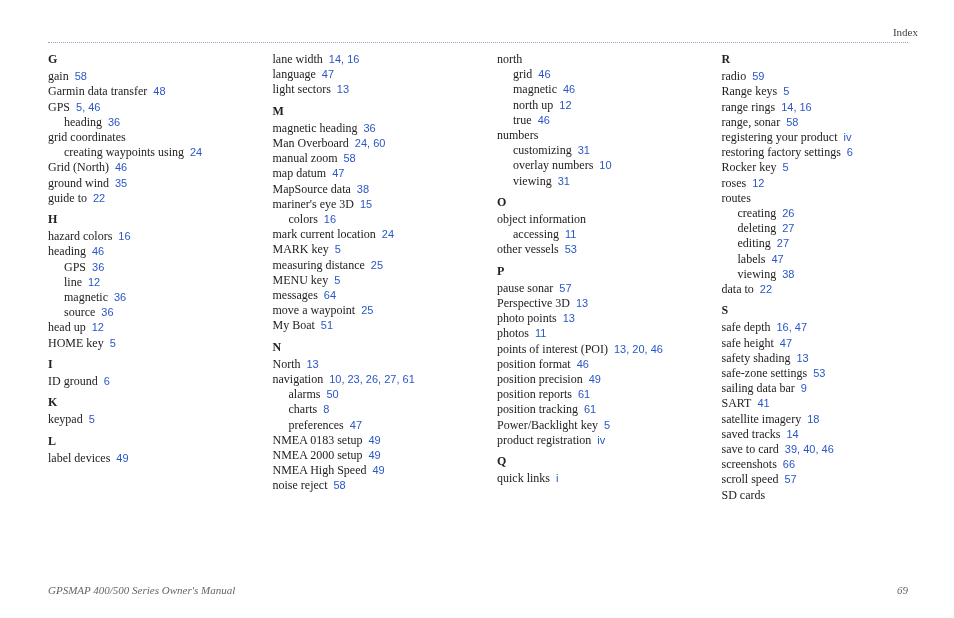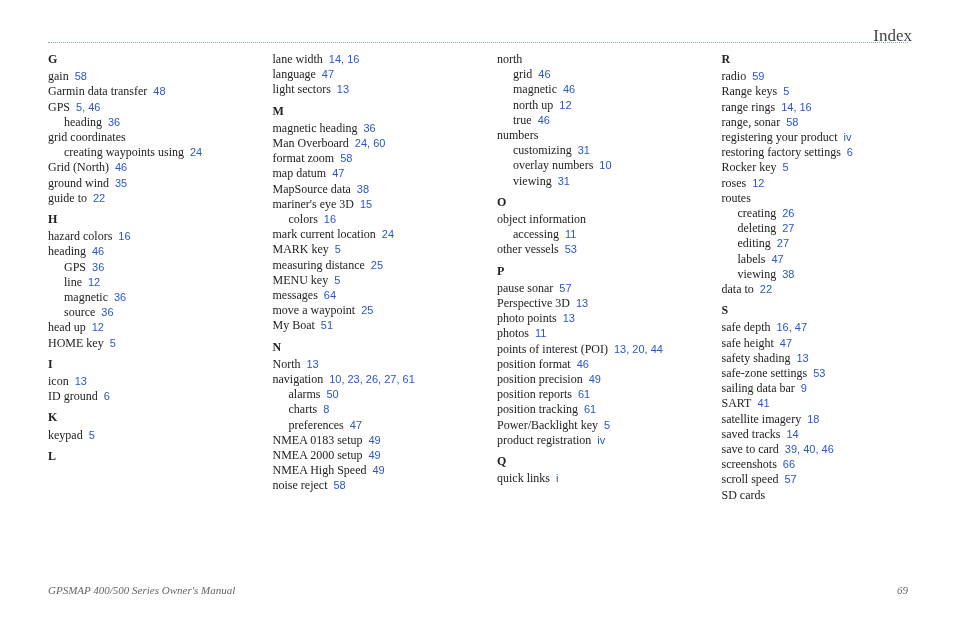--- a/index.html
+++ b/index.html
@@ -11,22 +11,22 @@
   }
   .page {
     position: relative;
     width: 954px;
     height: 618px;
     box-sizing: border-box;
   }
   .running-head {
     position: absolute;
     top: 26px;
-    right: 42px;
-    font-size: 17px;
+    right: 36px;
+    font-size: 11px;
     color: #444;
   }
   .rule {
     position: absolute;
     left: 48px;
     right: 46px;
     top: 42px;
     border-top: 1px dotted #8fa5c8;
   }
   .columns {
@@ -93,34 +93,34 @@
         <div class="letter"><span>H</span></div>
         <div class="entry"><span>hazard colors</span>&nbsp;&nbsp;<span class="pg">16</span></div>
         <div class="entry"><span>heading</span>&nbsp;&nbsp;<span class="pg">46</span></div>
         <div class="entry sub1"><span>GPS</span>&nbsp;&nbsp;<span class="pg">36</span></div>
         <div class="entry sub1"><span>line</span>&nbsp;&nbsp;<span class="pg">12</span></div>
         <div class="entry sub1"><span>magnetic</span>&nbsp;&nbsp;<span class="pg">36</span></div>
         <div class="entry sub1"><span>source</span>&nbsp;&nbsp;<span class="pg">36</span></div>
         <div class="entry"><span>head up</span>&nbsp;&nbsp;<span class="pg">12</span></div>
         <div class="entry"><span>HOME key</span>&nbsp;&nbsp;<span class="pg">5</span></div>
         <div class="letter"><span>I</span></div>
-        <div class="entry"><span>icon</span>&nbsp;&nbsp;<span class="pg">13</span></div>
         <div class="entry"><span>ID ground</span>&nbsp;&nbsp;<span class="pg">6</span></div>
         <div class="letter"><span>K</span></div>
         <div class="entry"><span>keypad</span>&nbsp;&nbsp;<span class="pg">5</span></div>
         <div class="letter"><span>L</span></div>
+        <div class="entry"><span>label devices</span>&nbsp;&nbsp;<span class="pg">49</span></div>
       </div>
       <div class="col">
         <div class="entry"><span>lane width</span>&nbsp;&nbsp;<span class="pg">14, 16</span></div>
         <div class="entry"><span>language</span>&nbsp;&nbsp;<span class="pg">47</span></div>
         <div class="entry"><span>light sectors</span>&nbsp;&nbsp;<span class="pg">13</span></div>
         <div class="letter"><span>M</span></div>
         <div class="entry"><span>magnetic heading</span>&nbsp;&nbsp;<span class="pg">36</span></div>
         <div class="entry"><span>Man Overboard</span>&nbsp;&nbsp;<span class="pg">24, 60</span></div>
-        <div class="entry"><span>format zoom</span>&nbsp;&nbsp;<span class="pg">58</span></div>
+        <div class="entry"><span>manual zoom</span>&nbsp;&nbsp;<span class="pg">58</span></div>
         <div class="entry"><span>map datum</span>&nbsp;&nbsp;<span class="pg">47</span></div>
         <div class="entry"><span>MapSource data</span>&nbsp;&nbsp;<span class="pg">38</span></div>
         <div class="entry"><span>mariner's eye 3D</span>&nbsp;&nbsp;<span class="pg">15</span></div>
         <div class="entry sub1"><span>colors</span>&nbsp;&nbsp;<span class="pg">16</span></div>
         <div class="entry"><span>mark current location</span>&nbsp;&nbsp;<span class="pg">24</span></div>
         <div class="entry"><span>MARK key</span>&nbsp;&nbsp;<span class="pg">5</span></div>
         <div class="entry"><span>measuring distance</span>&nbsp;&nbsp;<span class="pg">25</span></div>
         <div class="entry"><span>MENU key</span>&nbsp;&nbsp;<span class="pg">5</span></div>
         <div class="entry"><span>messages</span>&nbsp;&nbsp;<span class="pg">64</span></div>
         <div class="entry"><span>move a waypoint</span>&nbsp;&nbsp;<span class="pg">25</span></div>
@@ -148,21 +148,21 @@
         <div class="entry sub1"><span>viewing</span>&nbsp;&nbsp;<span class="pg">31</span></div>
         <div class="letter"><span>O</span></div>
         <div class="entry"><span>object information</span></div>
         <div class="entry sub1"><span>accessing</span>&nbsp;&nbsp;<span class="pg">11</span></div>
         <div class="entry"><span>other vessels</span>&nbsp;&nbsp;<span class="pg">53</span></div>
         <div class="letter"><span>P</span></div>
         <div class="entry"><span>pause sonar</span>&nbsp;&nbsp;<span class="pg">57</span></div>
         <div class="entry"><span>Perspective 3D</span>&nbsp;&nbsp;<span class="pg">13</span></div>
         <div class="entry"><span>photo points</span>&nbsp;&nbsp;<span class="pg">13</span></div>
         <div class="entry"><span>photos</span>&nbsp;&nbsp;<span class="pg">11</span></div>
-        <div class="entry"><span>points of interest (POI)</span>&nbsp;&nbsp;<span class="pg">13, 20, 44</span></div>
+        <div class="entry"><span>points of interest (POI)</span>&nbsp;&nbsp;<span class="pg">13, 20, 46</span></div>
         <div class="entry"><span>position format</span>&nbsp;&nbsp;<span class="pg">46</span></div>
         <div class="entry"><span>position precision</span>&nbsp;&nbsp;<span class="pg">49</span></div>
         <div class="entry"><span>position reports</span>&nbsp;&nbsp;<span class="pg">61</span></div>
         <div class="entry"><span>position tracking</span>&nbsp;&nbsp;<span class="pg">61</span></div>
         <div class="entry"><span>Power/Backlight key</span>&nbsp;&nbsp;<span class="pg">5</span></div>
         <div class="entry"><span>product registration</span>&nbsp;&nbsp;<span class="pg">iv</span></div>
         <div class="letter"><span>Q</span></div>
         <div class="entry"><span>quick links</span>&nbsp;&nbsp;<span class="pg">i</span></div>
       </div>
       <div class="col">

